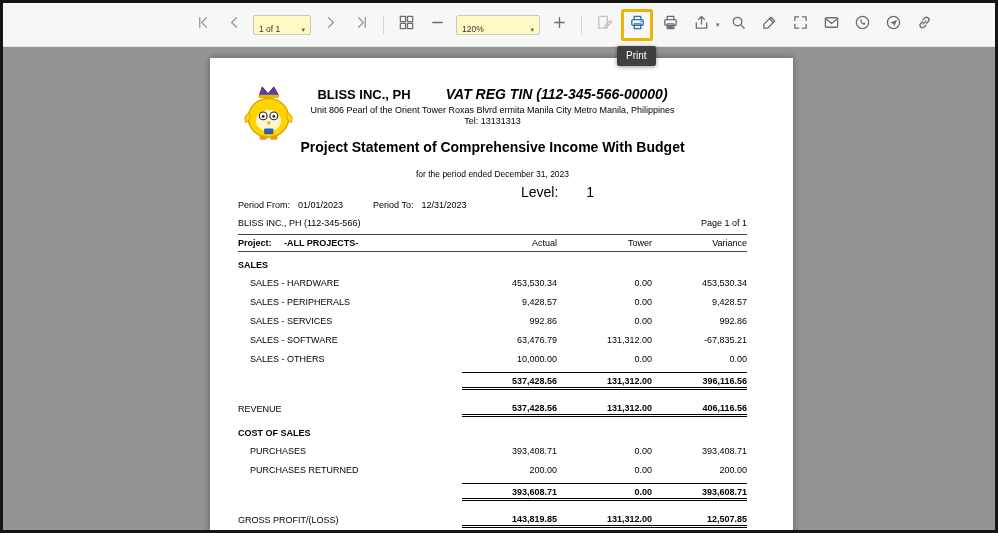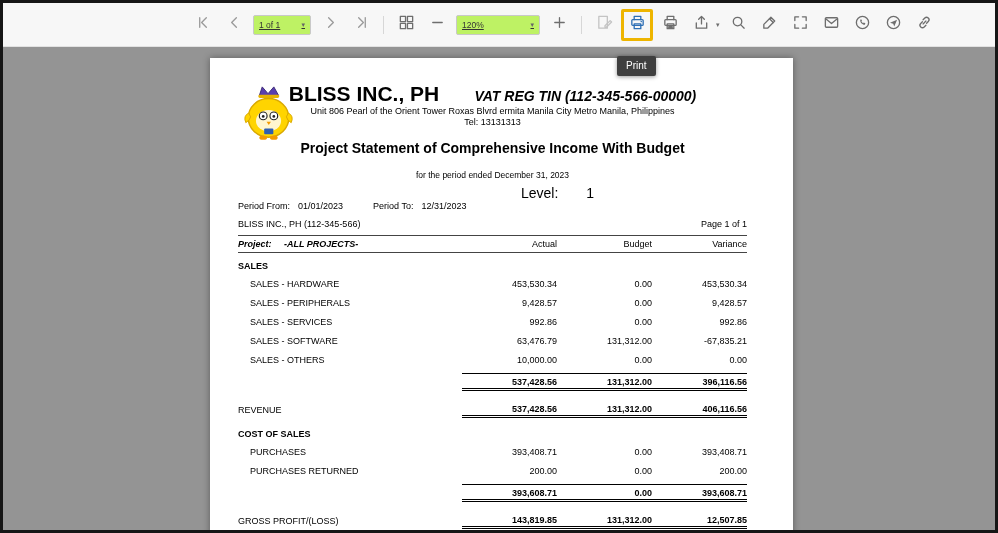--- a/index.html
+++ b/index.html
@@ -31,42 +31,42 @@
     display: flex; align-items: center; justify-content: center;
     cursor: pointer; flex: 0 0 auto;
   }
   .icon-btn svg { width: 17px; height: 17px; stroke: #6e6e6e; fill: none; stroke-width: 1.4; stroke-linecap: round; stroke-linejoin: round; }
   .icon-btn.nav svg { stroke: #9a9a9a; }
   .icon-btn.disabled svg { stroke: #c4c4c4; }
   .icon-btn.active svg { stroke: #2e6fb5; }
   .sep { width: 1px; height: 18px; background: #d7d7d7; margin: 0 3px; flex: 0 0 auto; }
 
   .dropdown {
-    height: 20px; background: #bef264;
+    height: 20px; background: #fef9c3;
     border: 1px solid #c9c9c9; border-radius: 2px;
-    display: flex; align-items: center; justify-content: space-between;
+    display: flex; align-items: flex-end; justify-content: space-between;
     font-size: 8.5px; color: #333;
-    padding: 0 5px; cursor: pointer; flex: 0 0 auto; text-decoration: underline;
+    padding: 0 5px; cursor: pointer; flex: 0 0 auto;
   }
   .dd-page { width: 58px; }
   .dd-zoom { width: 84px; }
   .caret { font-size: 7px; color: #666; margin-left: 5px; }
   .caret-mini { font-size: 7px; color: #6e6e6e; margin-left: -4px; }
 
   .print-wrap {
     position: relative;
     border: 3px solid #eeb500;
     border-radius: 2px;
     padding: 1px;
     margin: 0 -2px;
     flex: 0 0 auto;
   }
   .tooltip {
     position: absolute;
-    top: 44px; left: -7px;
+    top: 34px; left: -7px;
     background: #3f3f3f; color: #fff;
     font-size: 10px;
     padding: 4px 9px 5px;
     border-radius: 2px;
     white-space: nowrap;
     box-shadow: 0 1px 4px rgba(0,0,0,.4);
     z-index: 6;
   }
 
   
@@ -75,21 +75,21 @@
     left: 207px; top: 55px;
     width: 583px; height: 720px;
     background: #ffffff;
     box-shadow: 0 0 7px rgba(0,0,0,.38);
     padding: 28px 46px 0 28px;
     color: #000;
   }
   .doc-header { position: relative; text-align: center; }
   .logo { position: absolute; left: 0; top: -2px; width: 62px; height: 58px; }
   .company-line { font-size: 15px; line-height: 16px; }
-  .company-name { font-weight: bold; font-size: 21px; }
+  .company-name { font-weight: bold; font-size: 13px; }
   .vat-reg { font-style: italic; font-weight: bold; font-size: 14px; margin-left: 31px; }
   .address { font-size: 9px; line-height: 11px; margin-top: 2px; }
   .tel { font-size: 9px; line-height: 11px; }
   .report-title { font-size: 14px; font-weight: bold; margin-top: 12px; line-height: 16px; }
   .report-sub { font-size: 8.5px; margin-top: 14px; line-height: 10px; }
 
   .level-line { display: flex; font-size: 14px; margin-top: 8px; padding-left: 283px; line-height: 11px; }
   .level-line .val { margin-left: 28px; }
   .period-line { display: flex; font-size: 9px; margin-top: 2px; line-height: 11px; }
   .period-line .lab { font-weight: normal; }
@@ -102,21 +102,21 @@
     display: flex;
     border-top: 1.5px solid #444;
     border-bottom: 1.5px solid #444;
     margin-top: 5px;
     padding: 3px 0;
     font-size: 9px;
     align-items: center;
   }
   .cell.lbl { flex: 1; }
   .cell.num { width: 95px; text-align: right; flex: 0 0 auto; }
-  .thead .lbl { font-weight: bold; font-style: italic; }
+  .thead .lbl { font-weight: bold; }
   .thead .lbl .pv { margin-left: 10px; }
   .thead .num { font-weight: normal; }
 
   .tbody { font-size: 9px; }
   .trow { display: flex; align-items: center; height: 19px; }
   .trow.section { height: 17px; margin-top: 4px; }
   .trow.section .lbl { font-weight: bold; }
   .trow.item .lbl { padding-left: 12px; }
   .trow.subtotal { height: 23px; margin-top: 1px; }
   .trow.subtotal .num {
@@ -335,21 +335,21 @@
       <span>BLISS INC., PH (112-345-566)</span>
       <span>Page 1 of 1</span>
     </div>
 
     <div class="thead">
       <div class="cell lbl">
         <span>Project:</span>
         <span class="pv">-ALL PROJECTS-</span>
       </div>
       <div class="cell num">Actual</div>
-      <div class="cell num">Budget</div>
+      <div class="cell num">Tower</div>
       <div class="cell num">Variance</div>
     </div>
 
     <div class="tbody">
         <div class="trow section">
           <div class="cell lbl">SALES</div>
           <div class="cell num empty"></div>
           <div class="cell num empty"></div>
           <div class="cell num empty"></div>
         </div>

